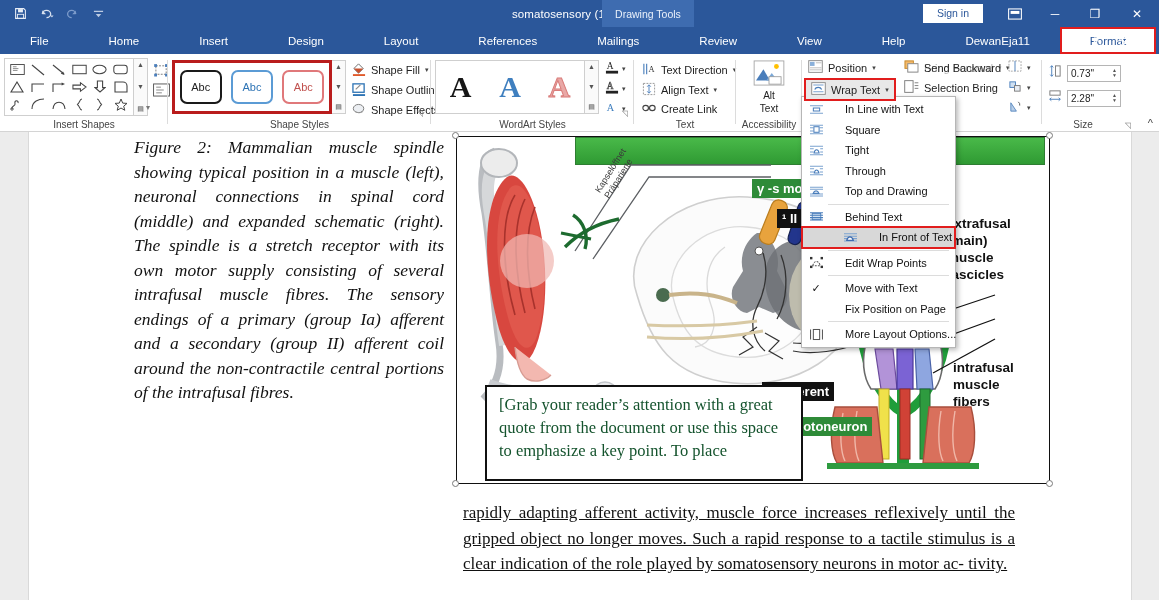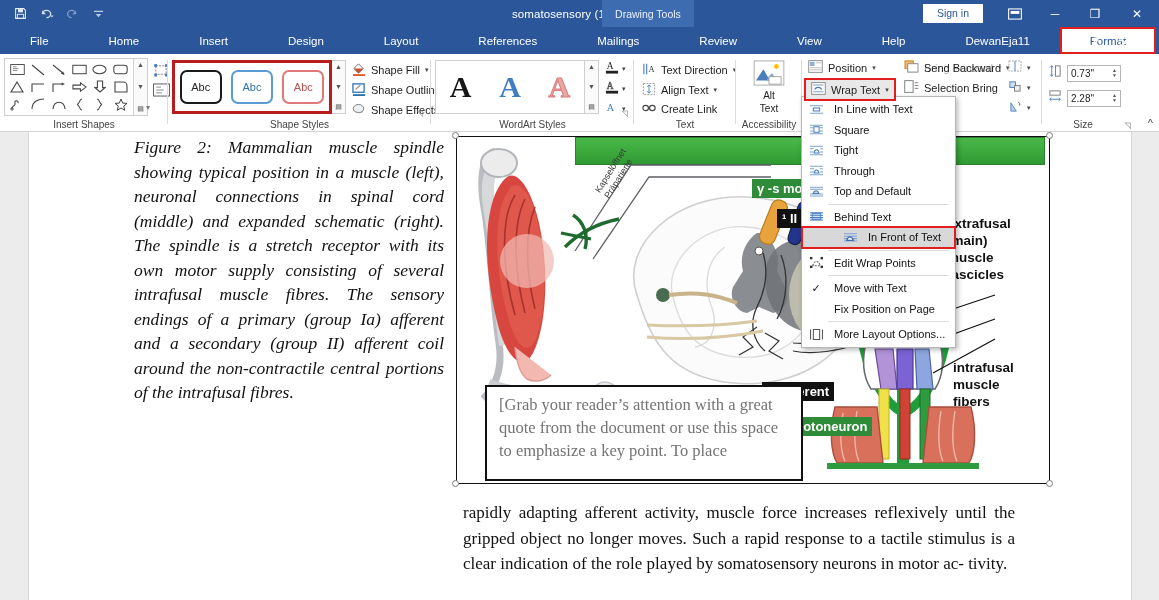--- a/index.html
+++ b/index.html
@@ -159,21 +159,21 @@
   }
   .figcaption {
     position:absolute; left:105px; top:3px; width:310px;
     font-family:"Liberation Serif", serif; font-style:italic;
     font-size:17.5px; line-height:24.5px; color:#111;
     text-align:justify; text-align-last:left;
   }
   .bottom-para {
     position:absolute; left:434px; top:368px; width:552px;
     font-family:"Liberation Serif", serif;
-    font-size:17px; line-height:25.5px; color:#111; text-align:justify;
+    font-size:17px; line-height:25.5px; color:#111; text-align:justify;text-decoration:underline;
   }
 
   
   .figure {
     position:absolute; left:427px; top:4px; width:594px; height:348px;
     background:#ffffff; border:1px solid #111; overflow:hidden;
   }
   .fig-inner { position:absolute; inset:0; }
 
   .arm { position:absolute; left:8px; top:6px; width:150px; height:270px; }
@@ -192,37 +192,37 @@
     font-size:13px; padding:2px 5px; white-space:nowrap;
   }
   .fig-txt {
     position:absolute; color:#111; font-size:13.5px; font-weight:bold;
     line-height:17px; white-space:pre-line;
   }
   .quotebox {
     position:absolute; left:28px; top:248px; width:318px; height:96px;
     background:#fff; border:2px solid #111;
     padding:6px 12px;
-    font-family:"Liberation Serif", serif; font-size:16.5px; line-height:23px; color:#737373;
+    font-family:"Liberation Serif", serif; font-size:16.5px; line-height:23px; color:#14532d;
     overflow:hidden;
   }
   .sel-handle {
     position:absolute; width:7px; height:7px; background:#fff;
     border:1.3px solid #7a7a7a; border-radius:50%;
   }
 
   
   .wrapmenu {
     position:absolute; left:801px; top:96px; width:155px;
     background:#ffffff; border:1px solid #b6b6b6;
     box-shadow:2px 2px 5px rgba(0,0,0,.28);
     padding:2px 0; z-index:50;
   }
   .wmi {
-    height:20.5px; display:flex; align-items:center; gap:10px;
+    height:20.5px; display:flex; align-items:center; gap:21px;
     padding-left:6px; font-size:11px; color:#111; white-space:nowrap;
   }
   .wmi .wicon { width:16px; height:14px; display:flex; align-items:center; justify-content:center; flex:0 0 16px; }
   .wmi .chk { width:16px; text-align:center; font-size:11px; color:#111; flex:0 0 16px; }
   .wmi.selected { background:#d8d8d8; outline:2px solid #e11d1d; outline-offset:-1px; position:relative; z-index:2;padding-left:40px; }
   .wmi.disabled { color:#a6a6a6; }
   .wmsep { height:1px; background:#dcdcdc; margin:2px 6px 2px 26px; }
 </style>
 </head>
 <body>
@@ -835,21 +835,21 @@
       <span>Through</span>
     </div>
 
     <div class="wmi">
       <span class="wicon">
           <svg width="15" height="13" viewBox="0 0 16 14">
             <path d="M1 2.4 h14M1 4.6 h14M1 9.6 h14M1 11.8 h14" stroke="#7ba2d0" stroke-width="1.1"></path>
             <path d="M4.4 9 c1.2-3.6 5-3.6 6.2 0z" fill="#fff" stroke="#4a7ebb" stroke-width="1.2"></path>
           </svg>
         </span>
-      <span>Top and Default</span>
+      <span>Top and Drawing</span>
     </div>
     <div class="wmsep"></div>
 
     <div class="wmi">
       <span class="wicon">
           <svg width="15" height="13" viewBox="0 0 16 14">
             <rect x="3.4" y="3.6" width="9.2" height="6.8" fill="#cfe0f2" stroke="#4a7ebb" stroke-width="1"></rect>
             <path d="M1 3 h14M1 5.6 h14M1 8.2 h14M1 10.8 h14" stroke="#4a7ebb" stroke-width="1.1"></path>
           </svg>
         </span>

